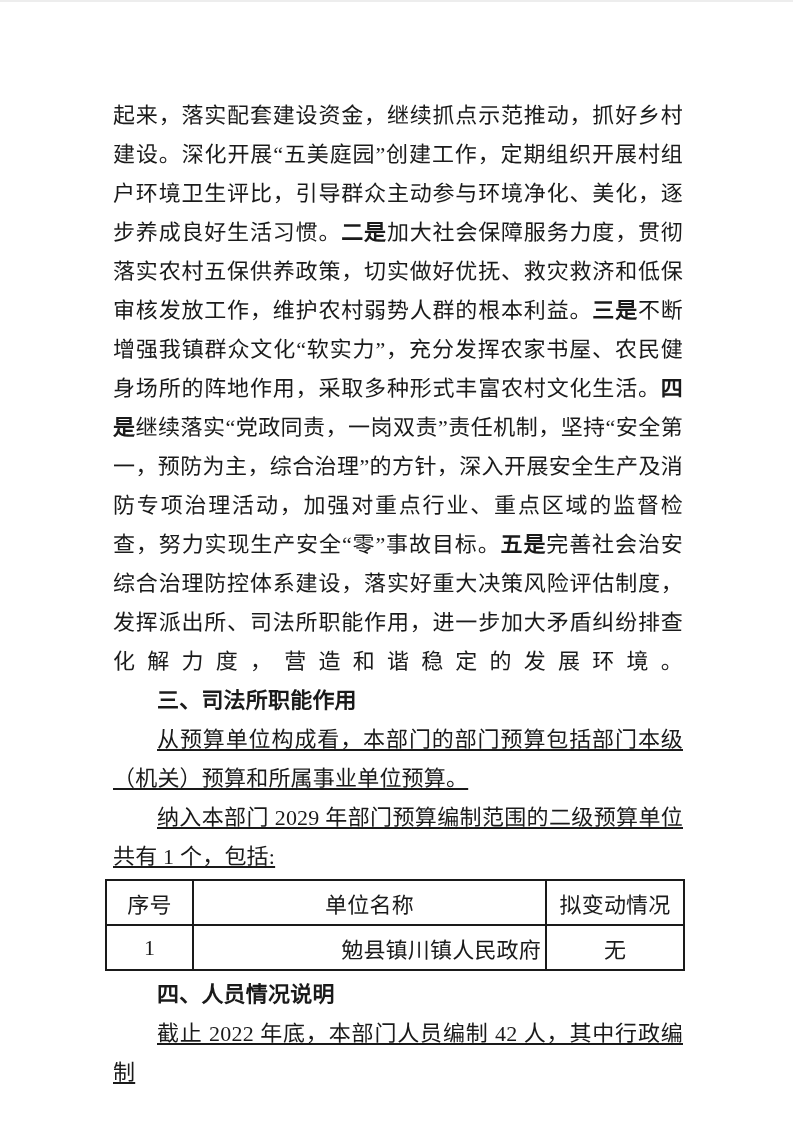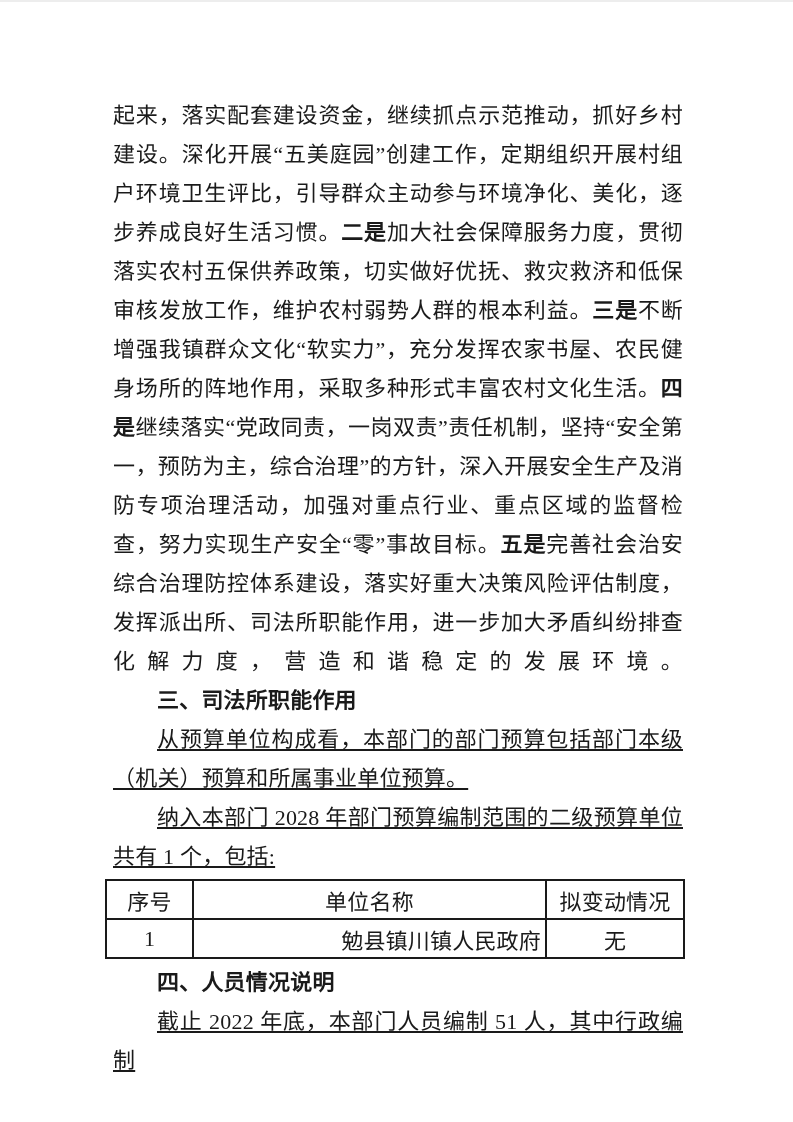--- a/index.html
+++ b/index.html
@@ -39,21 +39,21 @@
   b.runin { font-weight: 700; }
   table.units {
     border-collapse: collapse;
     table-layout: fixed;
     width: 578px;
     margin: 3px 0 4px -8px;
     border: 2px solid #1a1a1a;
   }
   table.units th, table.units td {
     border: 2px solid #1a1a1a;
-    height: 39px;
+    height: 45px;
     font-size: 22px;
     font-weight: 400;
     text-align: center;
     vertical-align: middle;
     padding: 0 4px;
     letter-spacing: 0.2px;
   }
   table.units td.unit-name {
     text-align: right;
     padding-left: 24px;
@@ -68,21 +68,21 @@
 <div class="scan-edge"></div>
 
 <div class="content">
 
   <p class="para fill-last"><span>起来，落实配套建设资金，继续抓点示范推动，抓好乡村建设。深化开展“五美庭园”创建工作，定期组织开展村组户环境卫生评比，引导群众主动参与环境净化、美化，逐步养成良好生活习惯。</span><b class="runin">二是</b><span>加大社会保障服务力度，贯彻落实农村五保供养政策，切实做好优抚、救灾救济和低保审核发放工作，维护农村弱势人群的根本利益。</span><b class="runin">三是</b><span>不断增强我镇群众文化“软实力”，充分发挥农家书屋、农民健身场所的阵地作用，采取多种形式丰富农村文化生活。</span><b class="runin">四是</b><span>继续落实“党政同责，一岗双责”责任机制，坚持“安全第一，预防为主，综合治理”的方针，深入开展安全生产及消防专项治理活动，加强对重点行业、重点区域的监督检查，努力实现生产安全“零”事故目标。</span><b class="runin">五是</b><span>完善社会治安综合治理防控体系建设，落实好重大决策风险评估制度，发挥派出所、司法所职能作用，进一步加大矛盾纠纷排查化解力度，营造和谐稳定的发展环境。</span></p>
 
   <p class="heading">三、司法所职能作用</p>
 
   <p class="para indent">从预算单位构成看，本部门的部门预算包括部门本级（机关）预算和所属事业单位预算。</p>
 
-  <p class="para indent">纳入本部门 2028 年部门预算编制范围的二级预算单位共有 1 个，包括:</p>
+  <p class="para indent">纳入本部门 2029 年部门预算编制范围的二级预算单位共有 1 个，包括:</p>
 
   <table class="units">
     <colgroup>
       <col class="col-no">
       <col class="col-name">
       <col class="col-change">
     </colgroup>
     <thead>
       <tr>
         <th>序号</th>
@@ -94,15 +94,15 @@
       <tr>
         <td>1</td>
         <td class="unit-name">勉县镇川镇人民政府</td>
         <td>无</td>
       </tr>
     </tbody>
   </table>
 
   <p class="heading">四、人员情况说明</p>
 
-  <p class="para indent fill-last">截止 2022 年底，本部门人员编制 51 人，其中行政编制</p>
+  <p class="para indent fill-last">截止 2022 年底，本部门人员编制 42 人，其中行政编制</p>
 
 </div>
 
 </body></html>

